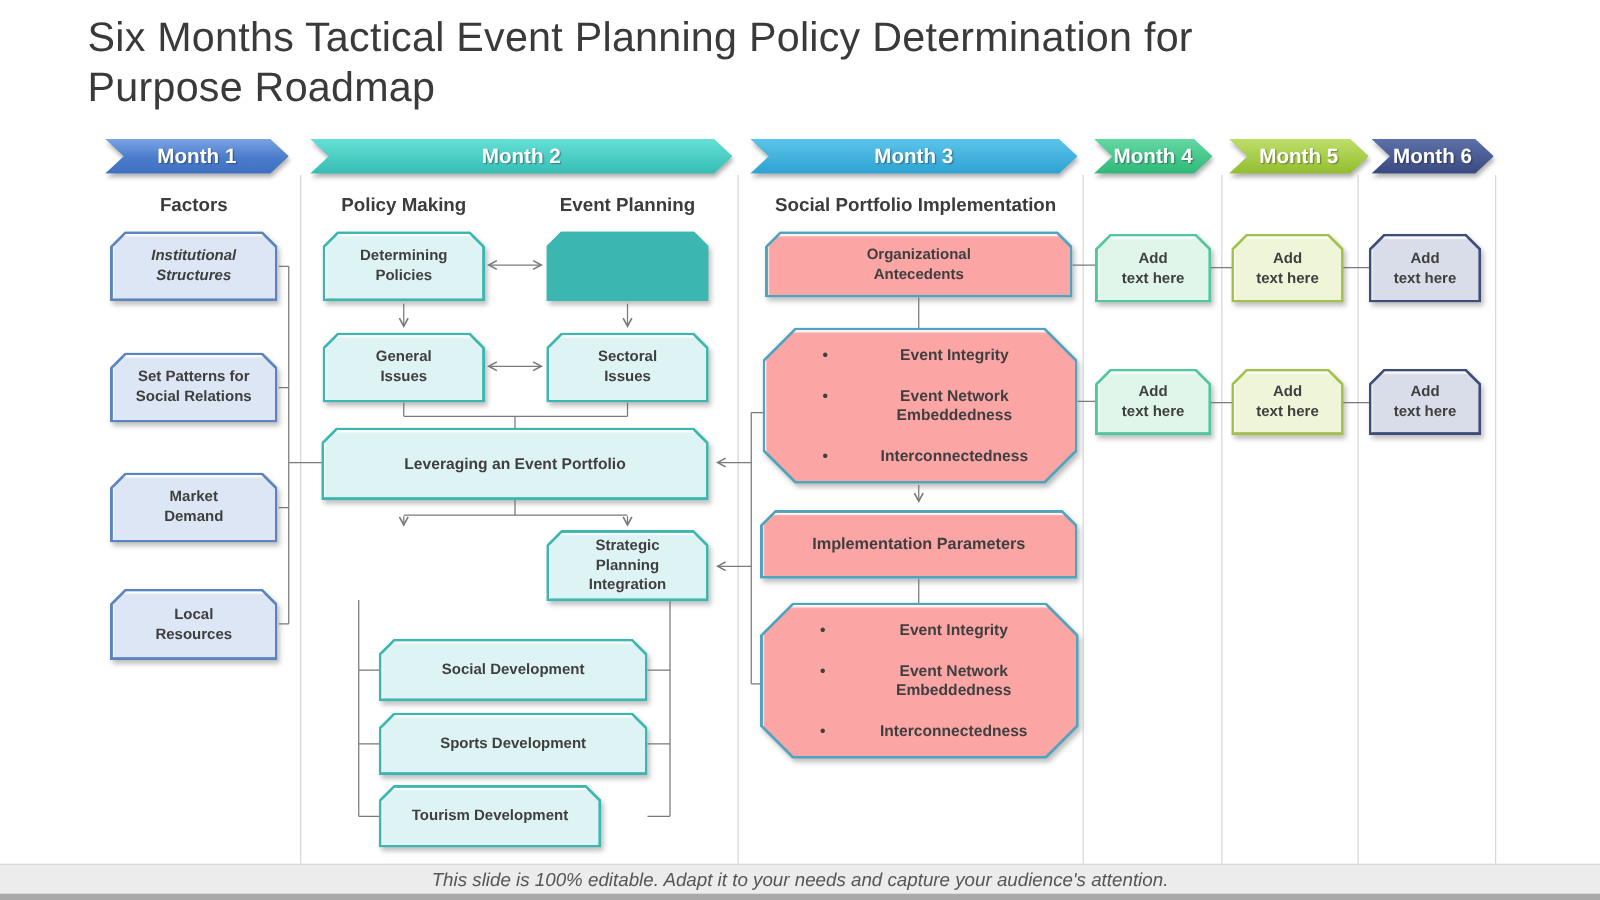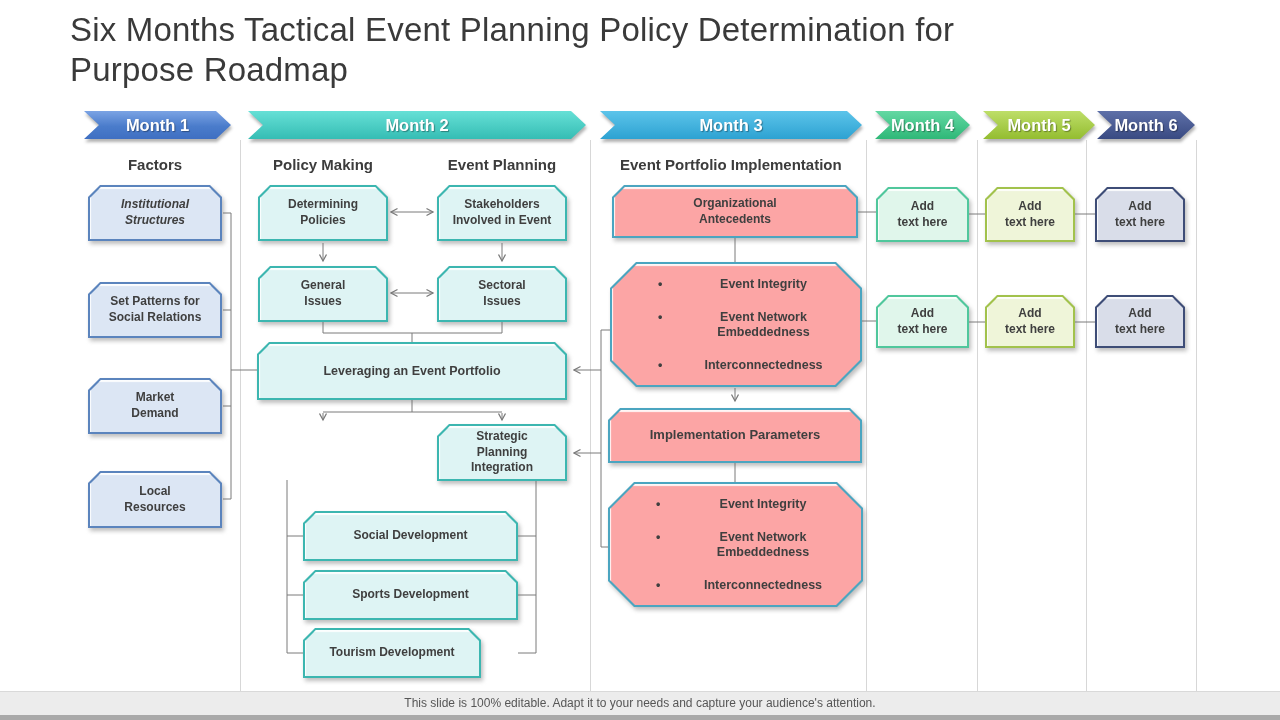--- a/index.html
+++ b/index.html
@@ -53,21 +53,21 @@
 
   .bullets{justify-content:flex-start;text-align:left;}
   .bullets ul{list-style:none;margin:0;padding:0 8px 0 44px;font-size:12.5px;}
   .bullets li{position:relative;padding-left:19px;margin:1px 0;line-height:1.18;}
   .bullets li::before{content:"\2022";position:absolute;left:2px;}
 
   svg.wires{position:absolute;left:0;top:0;z-index:1;}
 
   .footer{position:absolute;left:0;top:691px;width:1280px;height:29px;box-sizing:border-box;
           background:#ececec;border-top:1px solid #d9d9d9;border-bottom:5px solid #a9a9a9;
-          text-align:center;font-size:12px;color:#565656;padding-top:4px;z-index:4;}
+          text-align:center;font-size:15px;color:#565656;padding-top:4px;z-index:4;font-style:italic;}
 </style>
 </head>
 <body>
 
 <div class="stage">
 
   <div class="title">Six Months Tactical Event Planning  Policy Determination for
 Purpose Roadmap</div>
 
   <div class="banner-wrap m1" style="left:84px;width:147px;">
@@ -92,21 +92,21 @@
   <div class="sep" style="left:240px;"></div>
   <div class="sep" style="left:590px;"></div>
   <div class="sep" style="left:866px;"></div>
   <div class="sep" style="left:977px;"></div>
   <div class="sep" style="left:1086px;"></div>
   <div class="sep" style="left:1196px;"></div>
 
   <div class="colhead" style="left:88px;width:134px;">Factors</div>
   <div class="colhead" style="left:253px;width:140px;">Policy Making</div>
   <div class="colhead" style="left:432px;width:140px;">Event Planning</div>
-  <div class="colhead" style="left:620px;width:260px;text-align:left;">Event Portfolio Implementation</div>
+  <div class="colhead" style="left:620px;width:260px;text-align:left;">Social Portfolio Implementation</div>
 
   <svg class="wires" width="1280" height="720">
     <defs>
       <marker id="arw" viewBox="0 0 10 10" refX="8.5" refY="5" markerWidth="10" markerHeight="10" orient="auto-start-reverse" markerUnits="userSpaceOnUse">
         <path d="M2 1.5 L8.5 5 L2 8.5" fill="none" stroke="#7a7a7a" stroke-width="1.3"></path>
       </marker>
     </defs>
     <g stroke="#7a7a7a" stroke-width="1" fill="none">
       <path d="M223 213H231M223 310H231M223 406H231M223 499H231M231 213V499M231 370H259
                M323 322V333M502 322V333M323 333H502M412 333V344
@@ -150,22 +150,20 @@
 Resources</div>
   </div>
 
   <div class="box c-teal" style="left:258px;top:185px;width:130px;height:56px;">
     <div class="bd"></div>
     <div class="fl">Determining
 Policies</div>
   </div>
   <div class="box c-teal" style="left:437px;top:185px;width:130px;height:56px;">
     <div class="bd"></div>
-    <div class="fl">Stakeholders
-Involved  in Event</div>
   </div>
   <div class="box c-teal" style="left:258px;top:266px;width:130px;height:56px;">
     <div class="bd"></div>
     <div class="fl">General
 Issues</div>
   </div>
   <div class="box c-teal" style="left:437px;top:266px;width:130px;height:56px;">
     <div class="bd"></div>
     <div class="fl">Sectoral
 Issues</div>

